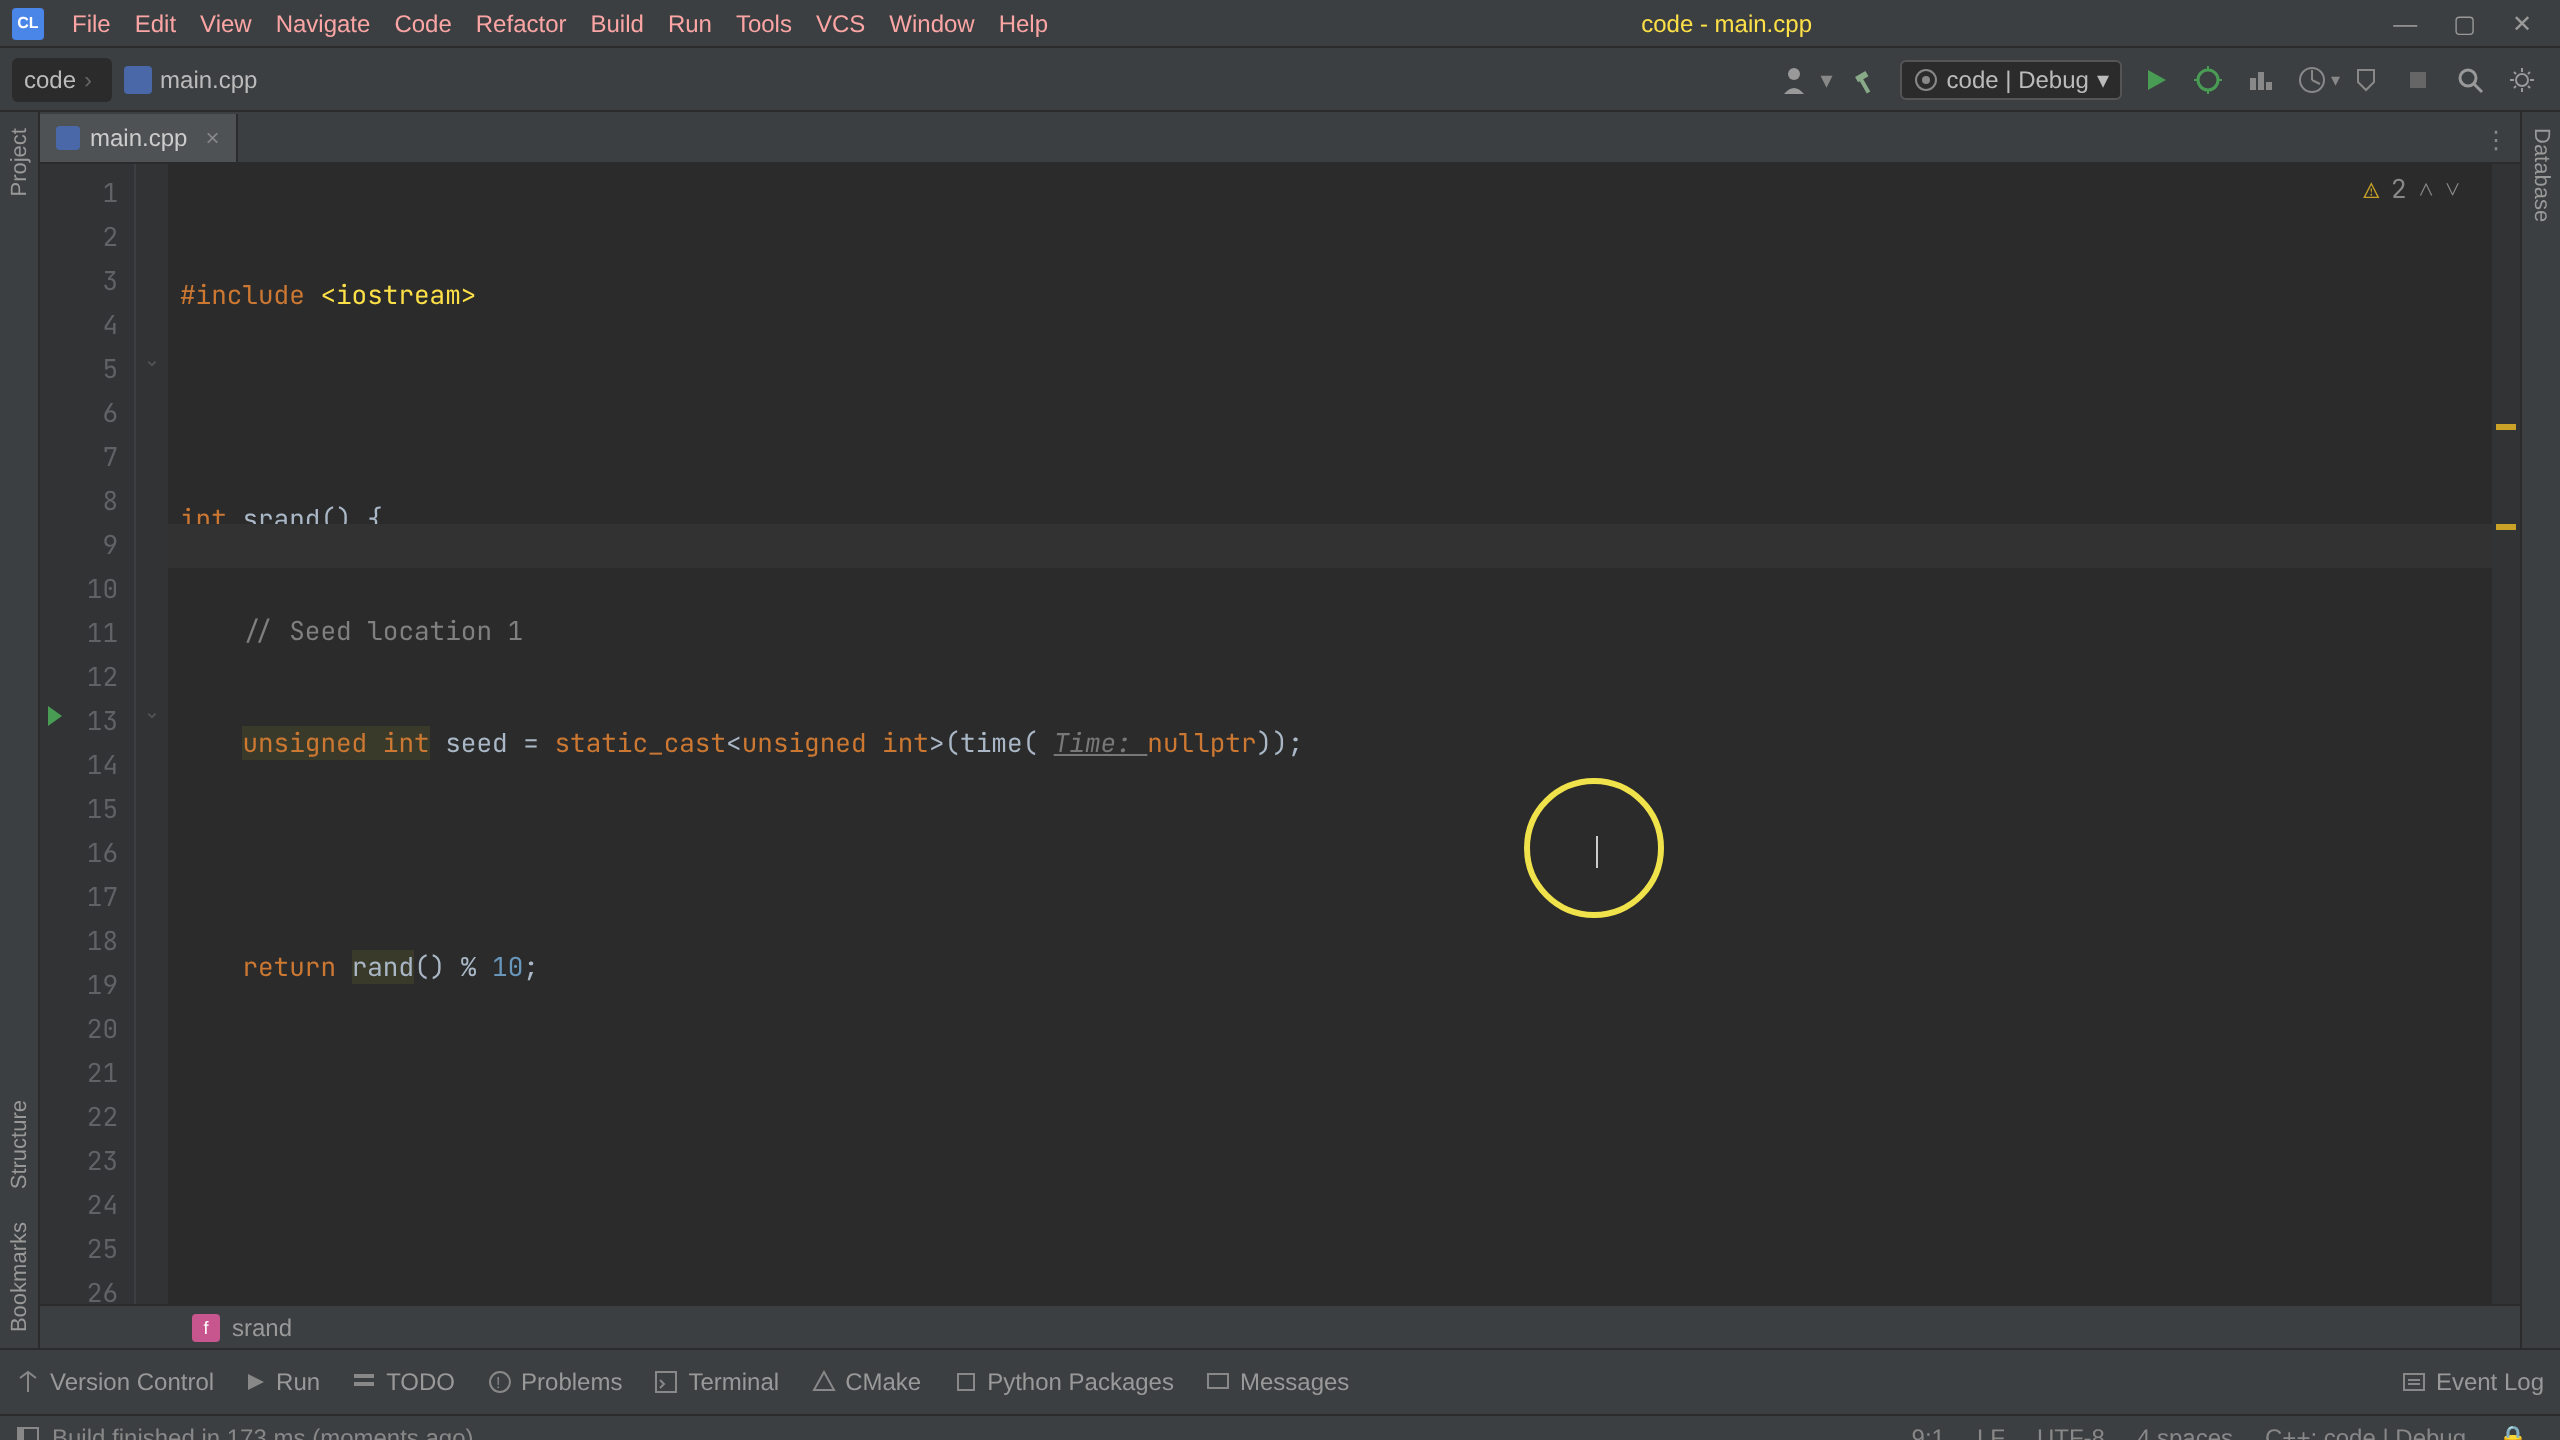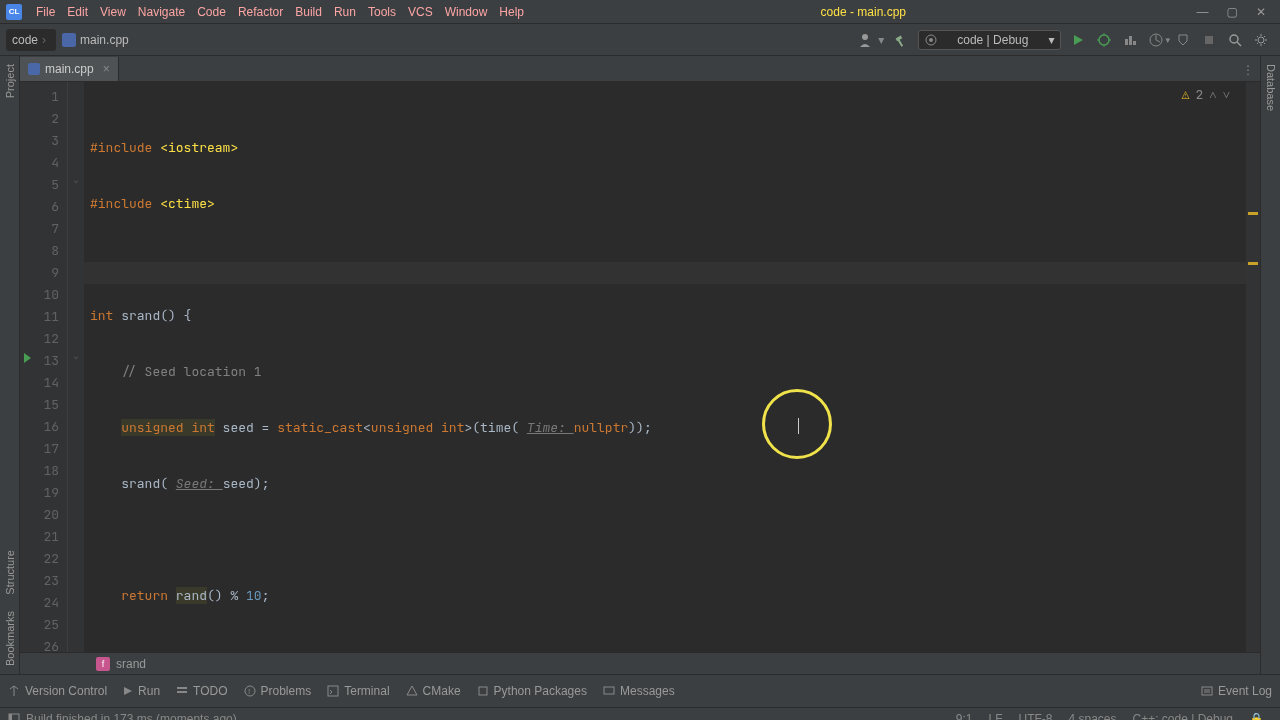--- a/index.html
+++ b/index.html
@@ -33,21 +33,21 @@
   align-items: center;
   padding: 0 6px;
   border-bottom: 1px solid #2b2b2b;
 }
 .toolbar .breadcrumb { padding: 0 6px; background: #2b2b2b; border-radius: 3px; height: 22px; display:flex; align-items:center; color:#bbb; }
 .toolbar .bc-sep { margin: 0 4px; color: #666; }
 .toolbar .tab-file { margin-left: 6px; display:flex; align-items:center; gap:4px; }
 .toolbar .tab-file .cppicon { width:14px; height:14px; background:#4a68a8; border-radius:2px; }
 .toolbar .spacer { flex: 1; }
 .toolbar .icon-btn { width: 22px; height: 22px; display:flex; align-items:center; justify-content:center; cursor:pointer; color:#aaa; margin: 0 2px; }
-.toolbar .run-config { display:flex; align-items:center; background:#2b2b2b; border:1px solid #555; border-radius:3px; padding: 2px 6px; gap:20px; color:#bbb; margin: 0 4px;}
+.toolbar .run-config { display:flex; align-items:center; background:#2b2b2b; border:1px solid #555; border-radius:3px; padding: 2px 6px; gap:4px; color:#bbb; margin: 0 4px;}
 
 .main {
   display: flex;
   height: calc(100% - 24px - 32px - 24px - 22px);
 }
 .side-rail-left {
   width: 20px;
   background: #3c3f41;
   border-right: 1px solid #2b2b2b;
   display:flex; flex-direction:column; align-items:center;
@@ -385,26 +385,24 @@
         <div class="fline"></div>
           <div class="fline"></div>
           <div class="fline"></div>
           <div class="fline"></div>
         <div class="fline"></div>
           <div class="fline"></div>
       </div>
       <div class="code">
         <div class="current-line-bg" style="top:180px"></div>
         <div class="cline"><span class="kw">#include </span><span class="str">&lt;iostream&gt;</span></div>
-        <div class="cline"><span class="kw">#include </span><span class="str">&lt;ctime&gt;</span></div>
         <div class="cline"></div>
         <div class="cline"><span class="type">int </span><span>srand() {</span></div>
         <div class="cline">    <span class="comment">// Seed location 1</span></div>
         <div class="cline">    <span class="type hl-unsigned">unsigned int</span><span> seed = </span><span class="kw">static_cast</span><span>&lt;</span><span class="type">unsigned int</span><span>&gt;(time( </span><span class="hint">Time: </span><span class="kw">nullptr</span><span>));</span></div>
-        <div class="cline">    <span>srand( </span><span class="hint">Seed: </span><span>seed);</span></div>
         <div class="cline"></div>
         <div class="cline">    <span class="kw">return </span><span class="hl-rand">rand</span><span>() % </span><span class="num">10</span><span>;</span></div>
         
         
         
         
         
         
         
         

